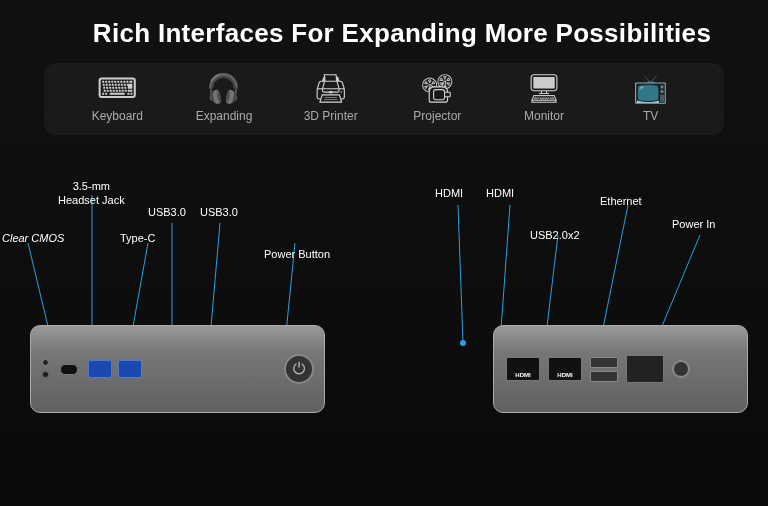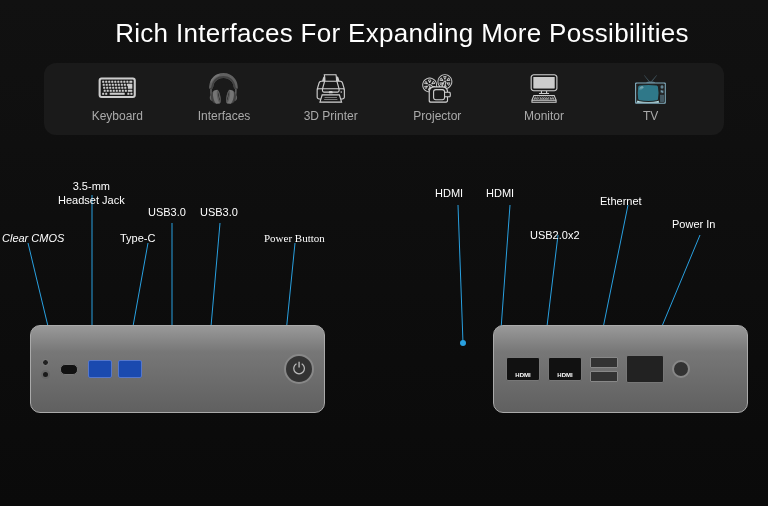--- a/index.html
+++ b/index.html
@@ -17,21 +17,21 @@
       height: 506px;
       background: linear-gradient(180deg, #111 0%, #0a0a0a 100%);
       position: relative;
     }
 
     
     .main-title {
       text-align: center;
       color: #ffffff;
       font-size: 26px;
-      font-weight: 400;
+      font-weight: 700;
       padding-top: 18px;
       letter-spacing: 0.3px;
       padding-left: 36px;
     }
 
     
     .icons-bar {
       display: flex;
       justify-content: center;
       align-items: center;
@@ -71,21 +71,21 @@
 
   <h1 class="main-title">Rich Interfaces For Expanding More Possibilities</h1>
 
   <div class="icons-bar">
     <div class="icon-item">
       <span class="icon-symbol">⌨</span>
       <span class="icon-label">Keyboard</span>
     </div>
     <div class="icon-item">
       <span class="icon-symbol">🎧</span>
-      <span class="icon-label">Interfaces</span>
+      <span class="icon-label">Expanding</span>
     </div>
     <div class="icon-item">
       <span class="icon-symbol">🖨</span>
       <span class="icon-label">3D Printer</span>
     </div>
     <div class="icon-item">
       <span class="icon-symbol">📽</span>
       <span class="icon-label">Projector</span>
     </div>
     <div class="icon-item">
@@ -134,21 +134,21 @@
 
       <line x1="700" y1="92" x2="655" y2="200" stroke="#29a0e0" stroke-width="1"></line>
       <circle cx="655" cy="200" r="3" fill="#29a0e0"></circle>
     </svg>
 
     <div style="position:absolute;top:36px;left:58px;color:#fff;font-size:11px;text-align:center;line-height:1.3;">3.5-mm<br>Headset Jack</div>
     <div style="position:absolute;top:88px;left:2px;color:#fff;font-size:11px;text-align:center;line-height:1.3;font-style:italic;">Clear CMOS</div>
     <div style="position:absolute;top:88px;left:120px;color:#fff;font-size:11px;text-align:center;line-height:1.3;">Type-C</div>
     <div style="position:absolute;top:62px;left:148px;color:#fff;font-size:11px;text-align:center;line-height:1.3;">USB3.0</div>
     <div style="position:absolute;top:62px;left:200px;color:#fff;font-size:11px;text-align:center;line-height:1.3;">USB3.0</div>
-    <div style="position:absolute;top:88px;left:264px;color:#fff;font-size:11px;text-align:center;line-height:1.3;font-family:Liberation Serif, serif;">Power Button</div>
+    <div style="position:absolute;top:104px;left:264px;color:#fff;font-size:11px;text-align:center;line-height:1.3;">Power Button</div>
 
     <div style="position:absolute;top:44px;left:435px;color:#fff;font-size:11px;text-align:center;">HDMI</div>
     <div style="position:absolute;top:44px;left:486px;color:#fff;font-size:11px;text-align:center;">HDMI</div>
     <div style="position:absolute;top:86px;left:530px;color:#fff;font-size:11px;text-align:center;">USB2.0x2</div>
     <div style="position:absolute;top:52px;left:600px;color:#fff;font-size:11px;text-align:center;">Ethernet</div>
     <div style="position:absolute;top:75px;left:672px;color:#fff;font-size:11px;text-align:center;">Power In</div>
 
     <div style="position:absolute;bottom:20px;left:30px;width:295px;height:88px;background:linear-gradient(180deg,#999 0%,#777 30%,#606060 100%);border-radius:10px;border:1.5px solid #aaa;display:flex;align-items:center;padding:0 10px;gap:6px;">
 
       <div style="display:flex;flex-direction:column;gap:4px;align-items:center;margin-right:4px;">

